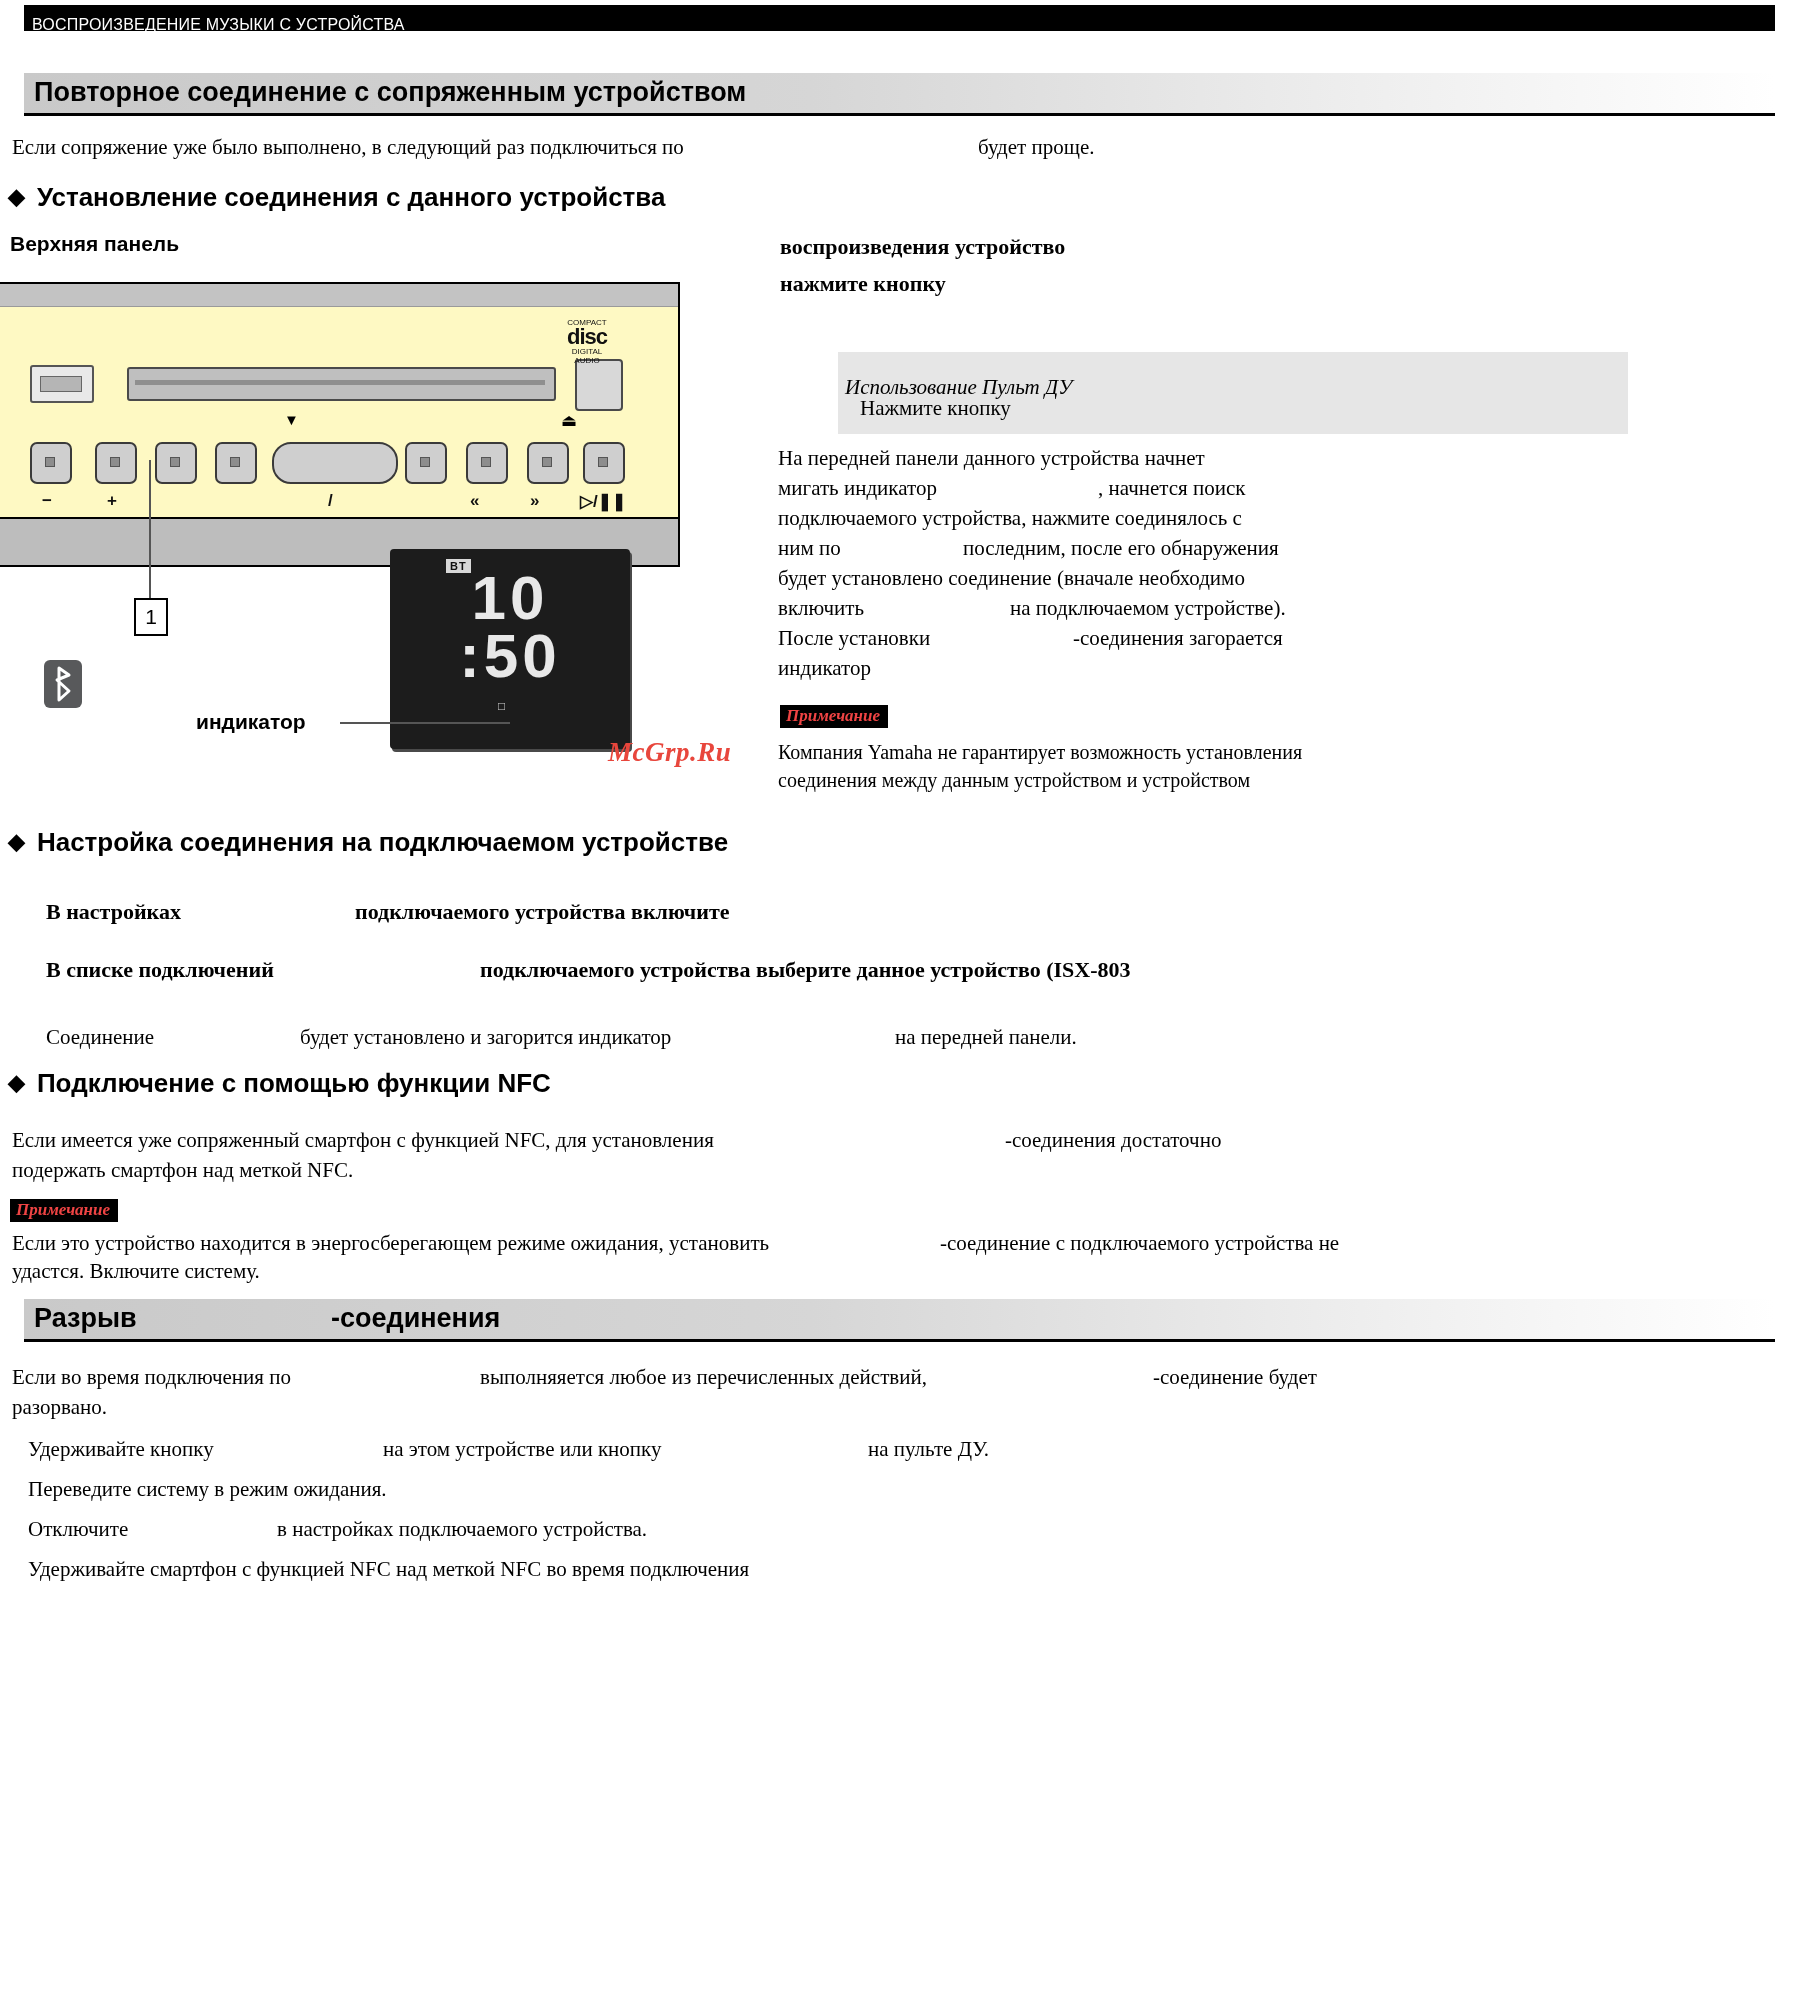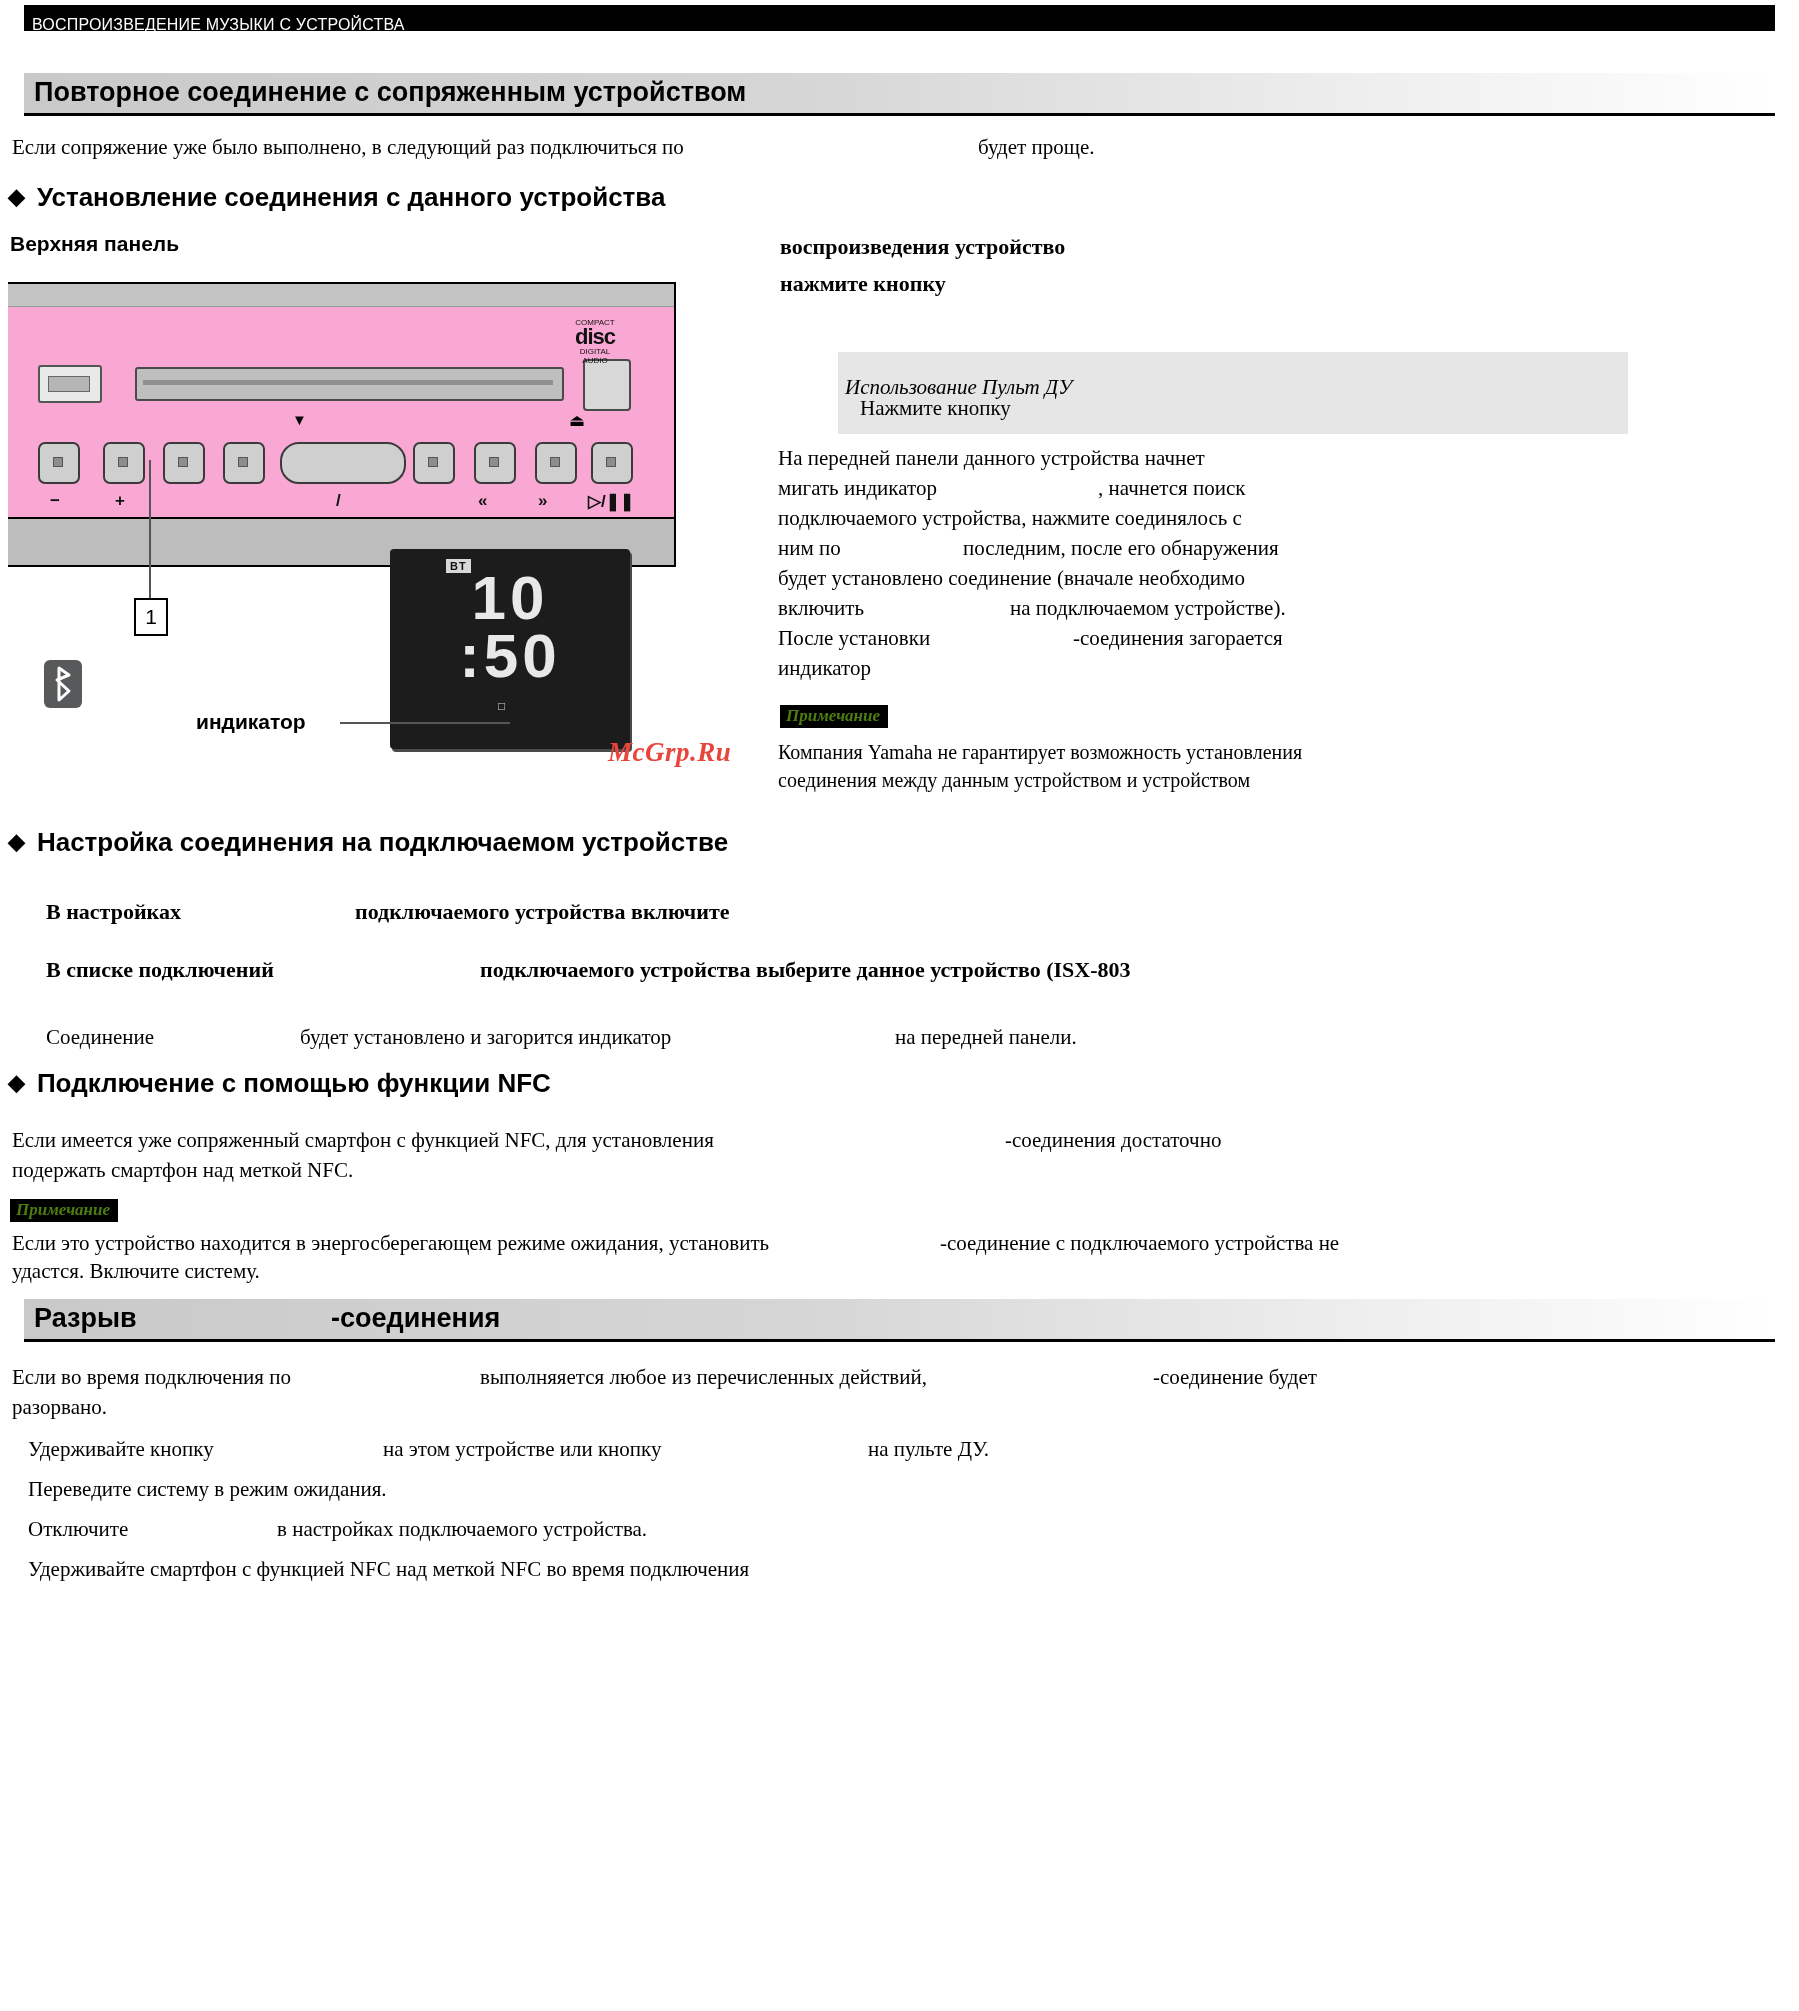--- a/index.html
+++ b/index.html
@@ -80,38 +80,39 @@
   }
   .sans-bold {
     font-family: "Liberation Sans", sans-serif;
     font-weight: bold;
   }
 
   
   .note-label {
     position: absolute;
     background: #000;
-    color: #4d7c0f;
+    color: #ef4444;
     font-family: "Liberation Serif", serif;
     font-style: italic;
     font-weight: bold;
     font-size: 17px;
     padding: 1px 8px 2px 6px;
   }
 
   
   .device {
     position: absolute;
-    left: 8px;
+    left: 0;
     top: 282px;
     width: 666px;
     height: 281px;
-    background: #f9a8d4;
+    background: #fef9c3;
     border: 2px solid #000;
     border-left: none;
+    padding-left: 12px;
   }
   .device .top-strip {
     position: absolute;
     left: 0; top: 0; right: 0;
     height: 22px;
     background: #c3c3c3;
     border-bottom: 1px solid #9a9a9a;
   }
   .device .slot-area {
     position: absolute;

